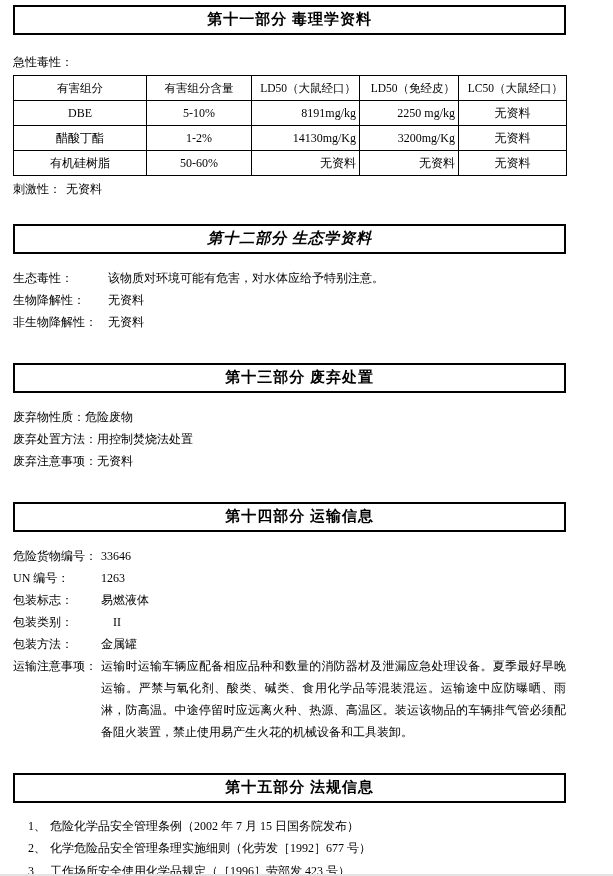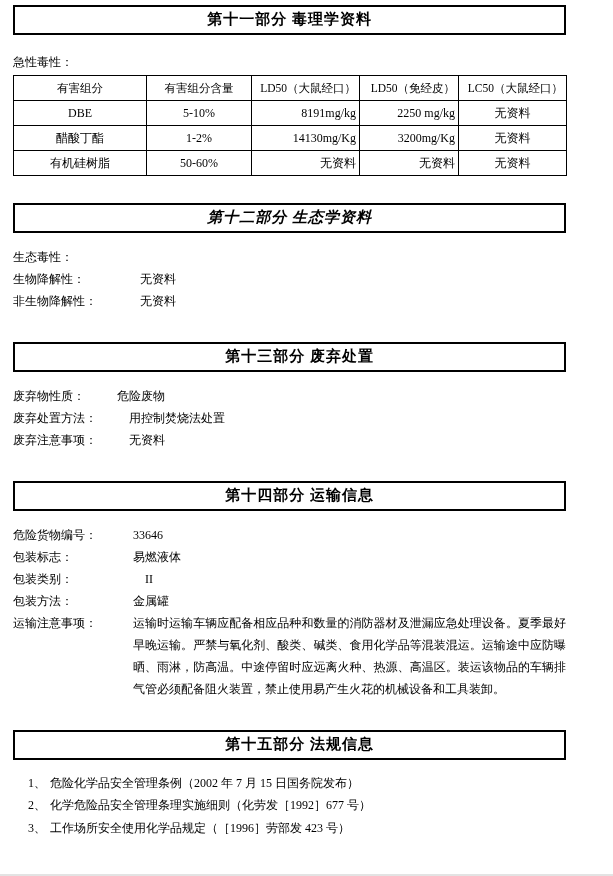--- a/index.html
+++ b/index.html
@@ -42,21 +42,21 @@
     white-space:nowrap;
     overflow:hidden;
   }
   table.tox td.c-left { text-align:right; padding-left:6px; }
   table.tox tr.hdr td { font-size:11.5px; }
 
   .irr-line { margin-top:6px; line-height:15px; }
   .irr-line .val { margin-left:5px; }
 
   .kv-list { margin-top:13px; }
-  .kv { display:flex; align-items:flex-start; line-height:22px;gap:32px; }
+  .kv { display:flex; align-items:flex-start; line-height:22px; }
   .kv .lbl { flex:0 0 auto; }
   .kv.aligned .lbl { min-width:95px; }
   .kv.aligned88 .lbl { min-width:88px; }
   .kv .val { flex:1 1 auto; }
   .kv .val.justify { text-align:justify; text-justify:inter-ideograph; }
   .kv .val.indent { padding-left:12px; }
 
   .reg-list { margin-top:12px; padding-left:15px; }
   .reg { display:flex; line-height:22.4px; }
   .reg .num { flex:0 0 22px; }
@@ -111,27 +111,31 @@
     <tr>
       <td>有机硅树脂</td>
       <td>50-60%</td>
       <td class="c-left">无资料</td>
       <td class="c-left">无资料</td>
       <td>无资料</td>
     </tr>
   </tbody>
     </table>
 
+  <div class="irr-line content">
+    <span>刺激性：</span><span class="val">无资料</span>
+  </div>
 
   <div class="sec-box mt26">
     <span>第十二部分 生态学资料</span>
   </div>
   <div class="kv-list content">
     <div class="kv aligned">
       <span class="lbl">生态毒性：</span>
+      <span class="val">该物质对环境可能有危害，对水体应给予特别注意。</span>
     </div>
     <div class="kv aligned">
       <span class="lbl">生物降解性：</span>
       <span class="val">无资料</span>
     </div>
     <div class="kv aligned">
       <span class="lbl">非生物降解性：</span>
       <span class="val">无资料</span>
     </div>
   </div>
@@ -156,20 +160,24 @@
 
   <div class="sec-box mt30">
     <span>第十四部分 运输信息</span>
   </div>
   <div class="kv-list content">
     <div class="kv aligned88">
       <span class="lbl">危险货物编号：</span>
       <span class="val">33646</span>
     </div>
     <div class="kv aligned88">
+      <span class="lbl">UN 编号：</span>
+      <span class="val">1263</span>
+    </div>
+    <div class="kv aligned88">
       <span class="lbl">包装标志：</span>
       <span class="val">易燃液体</span>
     </div>
     <div class="kv aligned88">
       <span class="lbl">包装类别：</span>
       <span class="val indent">II</span>
     </div>
     <div class="kv aligned88">
       <span class="lbl">包装方法：</span>
       <span class="val">金属罐</span>

